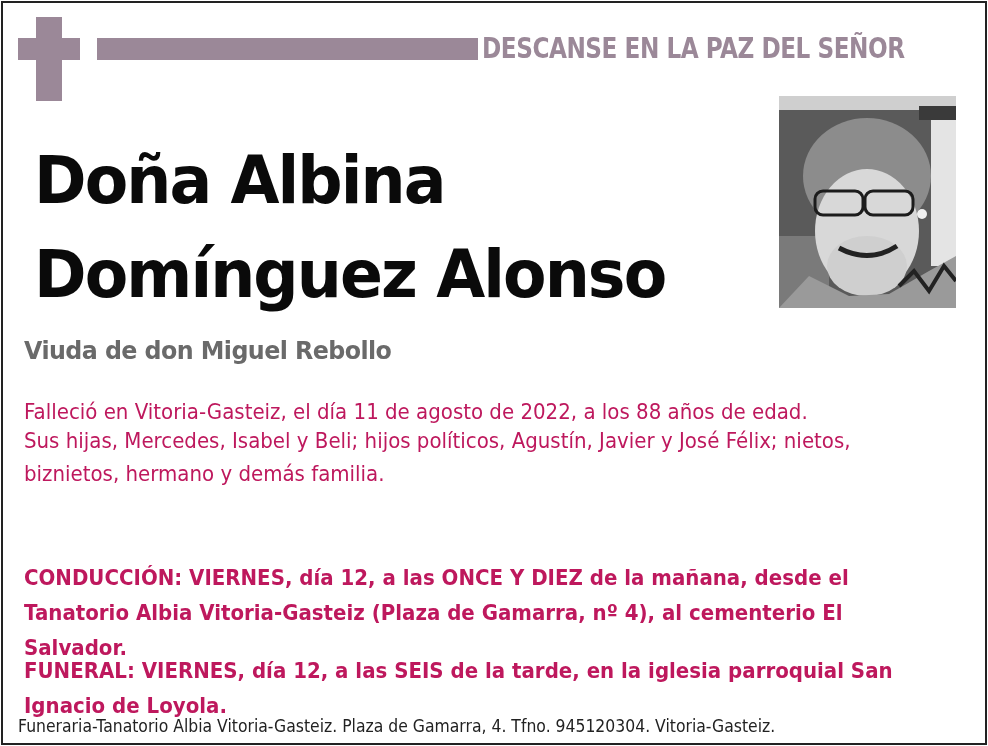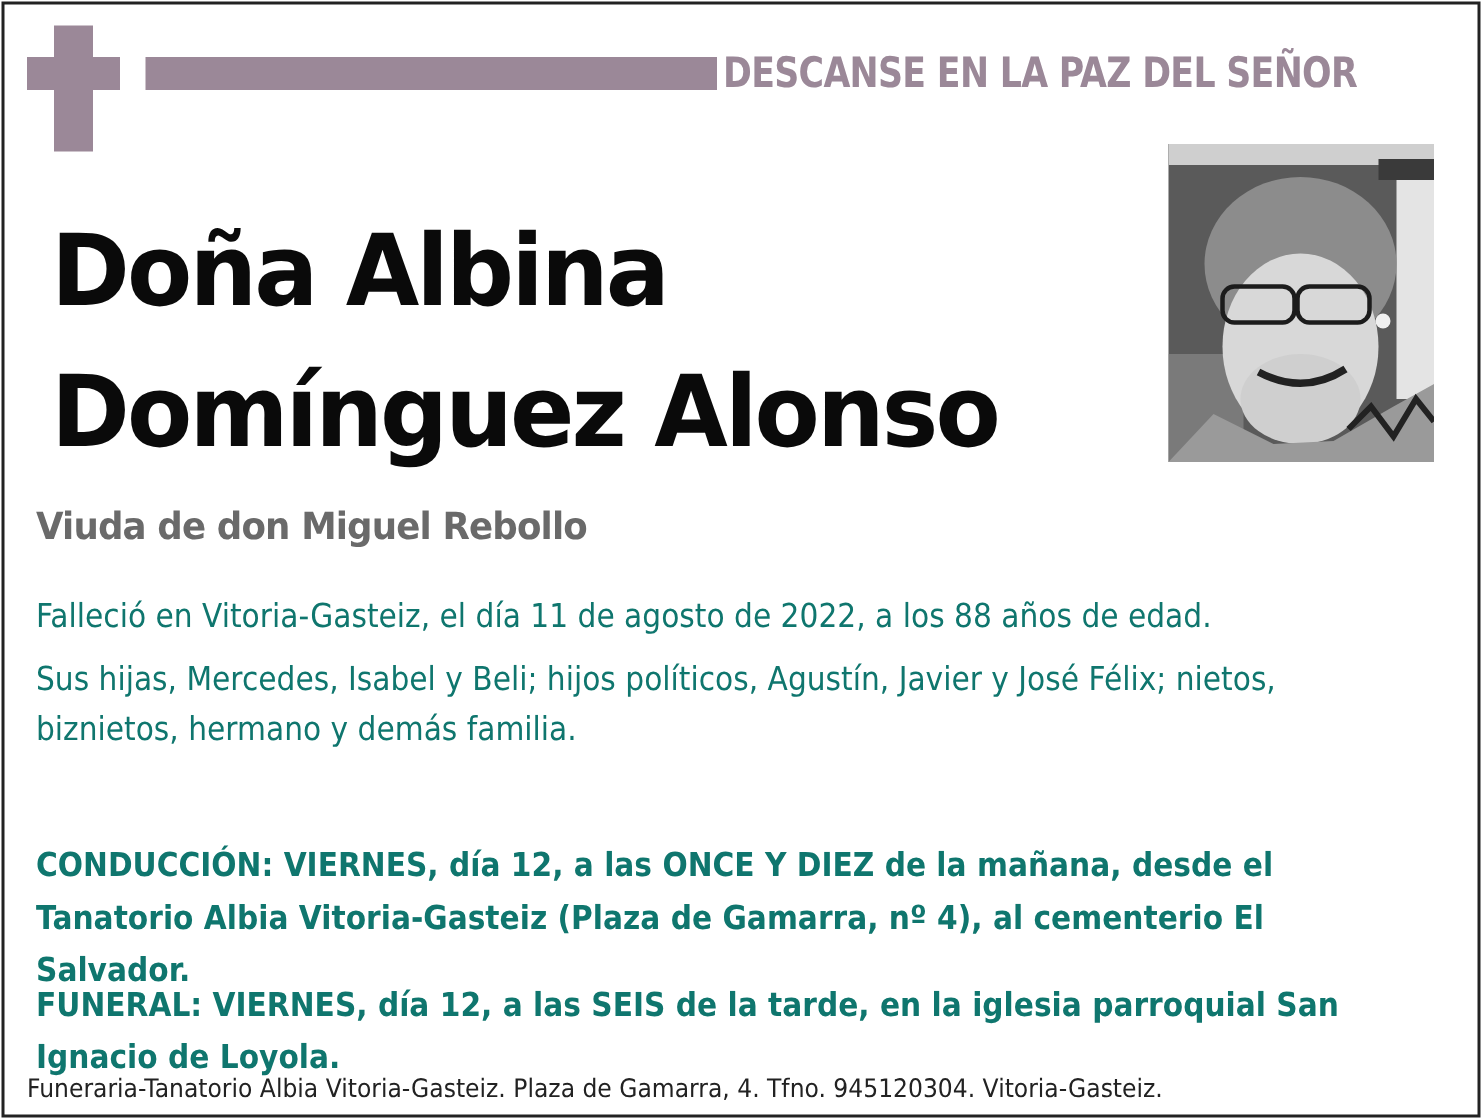--- a/index.html
+++ b/index.html
@@ -5,24 +5,24 @@
   html, body { margin: 0; padding: 0; background: #ffffff; }
   body { width: 988px; height: 746px; position: relative; overflow: hidden; font-family: "DejaVu Sans", sans-serif; color: #111; }
   .frame { position: absolute; left: 1px; top: 1px; width: 982px; height: 740px; border: 2px solid #222; background: #fff; }
   .cross-v { position: absolute; left: 36px; top: 17px; width: 26px; height: 84px; background: #9b8898; }
   .cross-h { position: absolute; left: 18px; top: 38px; width: 62px; height: 22px; background: #9b8898; }
   .rule { position: absolute; left: 97px; top: 38px; width: 381px; height: 22px; background: #9b8898; }
   .motto { position: absolute; left: 482px; top: 32px; font-family: "DejaVu Sans Condensed", "DejaVu Sans", sans-serif; font-weight: bold; font-size: 28px; color: #9b8898; letter-spacing: -0.5px; white-space: nowrap; transform: scaleX(0.92); transform-origin: left top; }
   .photo { position: absolute; left: 779px; top: 96px; width: 177px; height: 212px; overflow: hidden; background: #6e6e6e; }
   .name { position: absolute; left: 34px; top: 134px; font-family: "DejaVu Sans", sans-serif; font-weight: bold; font-size: 66px; line-height: 94px; letter-spacing: -2px; color: #0a0a0a; transform: scaleX(0.96); transform-origin: left top; }
   .subtitle { position: absolute; left: 24px; top: 336px; font-weight: bold; font-size: 25px; color: #6a6a6a; letter-spacing: -0.6px; transform: scaleX(0.95); transform-origin: left top; white-space: nowrap; }
-  .body { position: absolute; left: 24px; width: 960px; font-size: 22px; line-height: 33px; color: #0f766e; }
+  .body { position: absolute; left: 24px; width: 960px; font-size: 22px; line-height: 33px; color: #be185d; }
   .narrow { transform: scaleX(0.9); transform-origin: left top; width: 1060px; }
   .p1 { top: 395px; }
-  .p2 { top: 437px; }
+  .p2 { top: 424px; }
   .p3 { top: 512px; font-weight: bold; line-height: 35px; margin-top: 48px; }
   .p4 { top: 653px; font-weight: bold; line-height: 35px; }
   .footer { position: absolute; left: 18px; top: 716px; font-size: 17px; color: #222; white-space: nowrap; transform: scaleX(0.92); transform-origin: left top; }
 </style>
 </head>
 <body>
 
 <div class="frame">
 </div>
 

